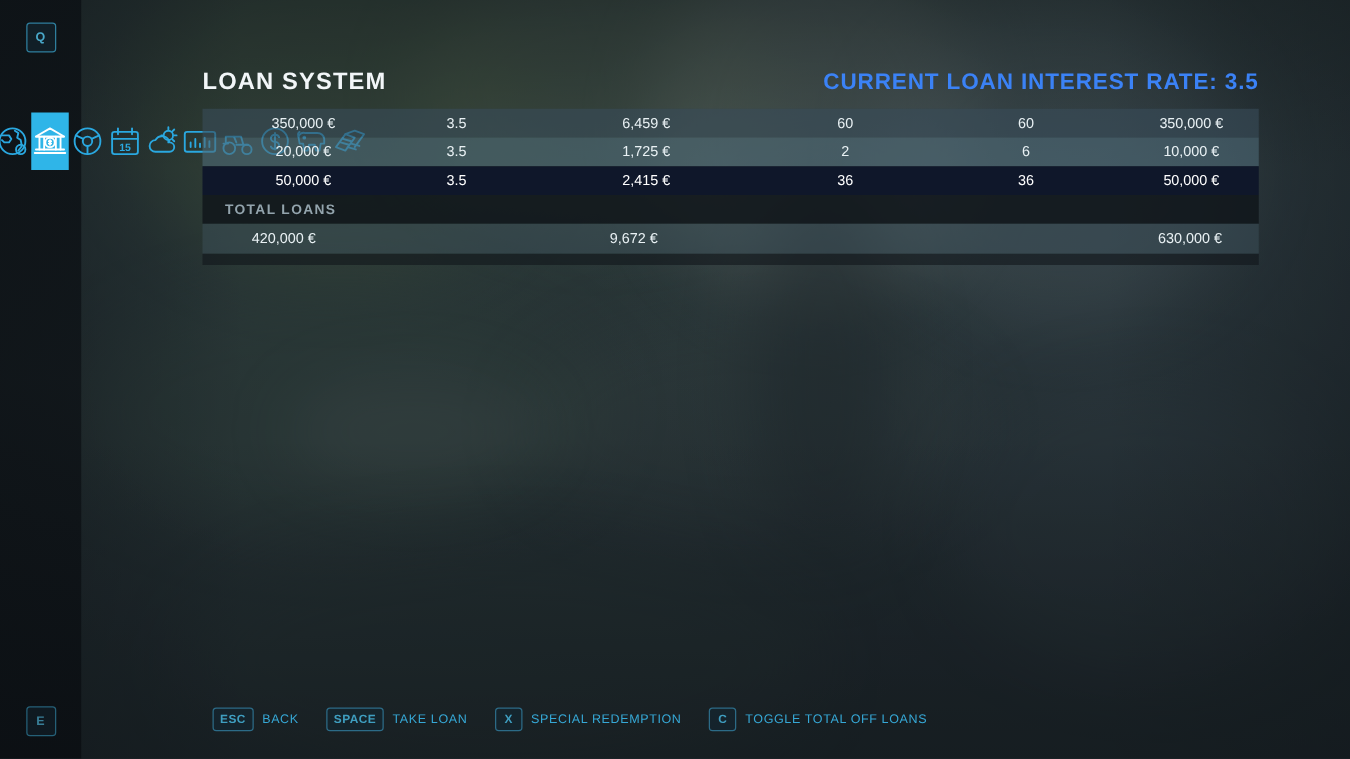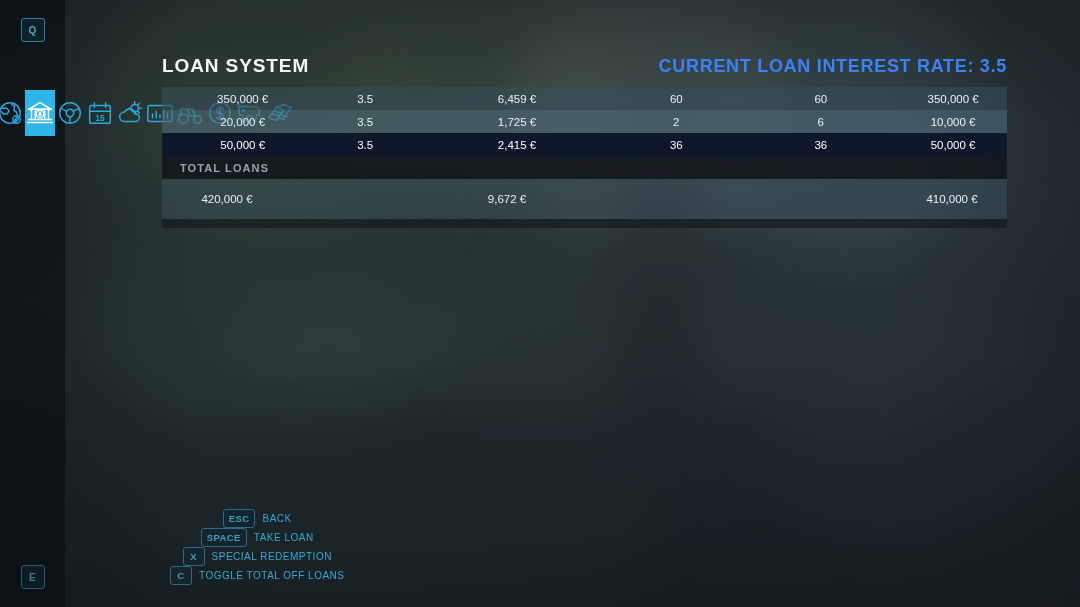--- a/index.html
+++ b/index.html
@@ -104,28 +104,28 @@
   .section-row .label {
     padding-left:18px; color:#93a4ad; font-size:11px;
     font-weight:bold; letter-spacing:1.1px;
   }
 
   .data-row { height:23px;padding-left:17px; }
   .data-row.odd  { background:rgba(56,76,88,0.62); }
   .data-row.even { background:rgba(76,104,117,0.62); }
   .data-row.selected { background:#0f172a; }
   .data-row.selected .cell { color:#ffffff; }
-  .total-row { height:40px; background:rgba(60,80,90,0.50); }
+  .total-row { height:24px; background:rgba(60,80,90,0.50); }
 
   .spacer-row { height:9px; background:rgba(16,22,27,0.60); }
 
   
   #help-bar {
     position:absolute; left:93px; bottom:22px;
-    display:flex; align-items:center; flex-direction:column;
+    display:flex; align-items:center; gap:22px;
   }
   .help-item { display:flex; align-items:center; gap:7px; }
   .help-key {
     min-width:22px; height:19px; padding:0 5px;
     border:1px solid #2c6b87; border-radius:3px;
     background:rgba(18,38,50,0.60);
     color:#3f9ec0; font-size:9.5px; font-weight:bold;
     display:flex; align-items:center; justify-content:center;
     letter-spacing:0.4px;
   }
@@ -291,21 +291,21 @@
       <div class="trow section-row">
         <div class="label">TOTAL LOANS</div>
       </div>
 
       <div class="trow total-row">
         <div class="cell c-amount">420,000 €</div>
         <div class="cell c-interest"></div>
         <div class="cell c-monthly">9,672 €</div>
         <div class="cell c-period"></div>
         <div class="cell c-remterm"></div>
-        <div class="cell c-remamount">410,000 €</div>
+        <div class="cell c-remamount">630,000 €</div>
       </div>
 
       <div class="spacer-row"></div>
     </div>
 
     <div id="help-bar">
       <div class="help-item">
         <span class="help-key">ESC</span>
         <span class="help-label">BACK</span>
       </div>

